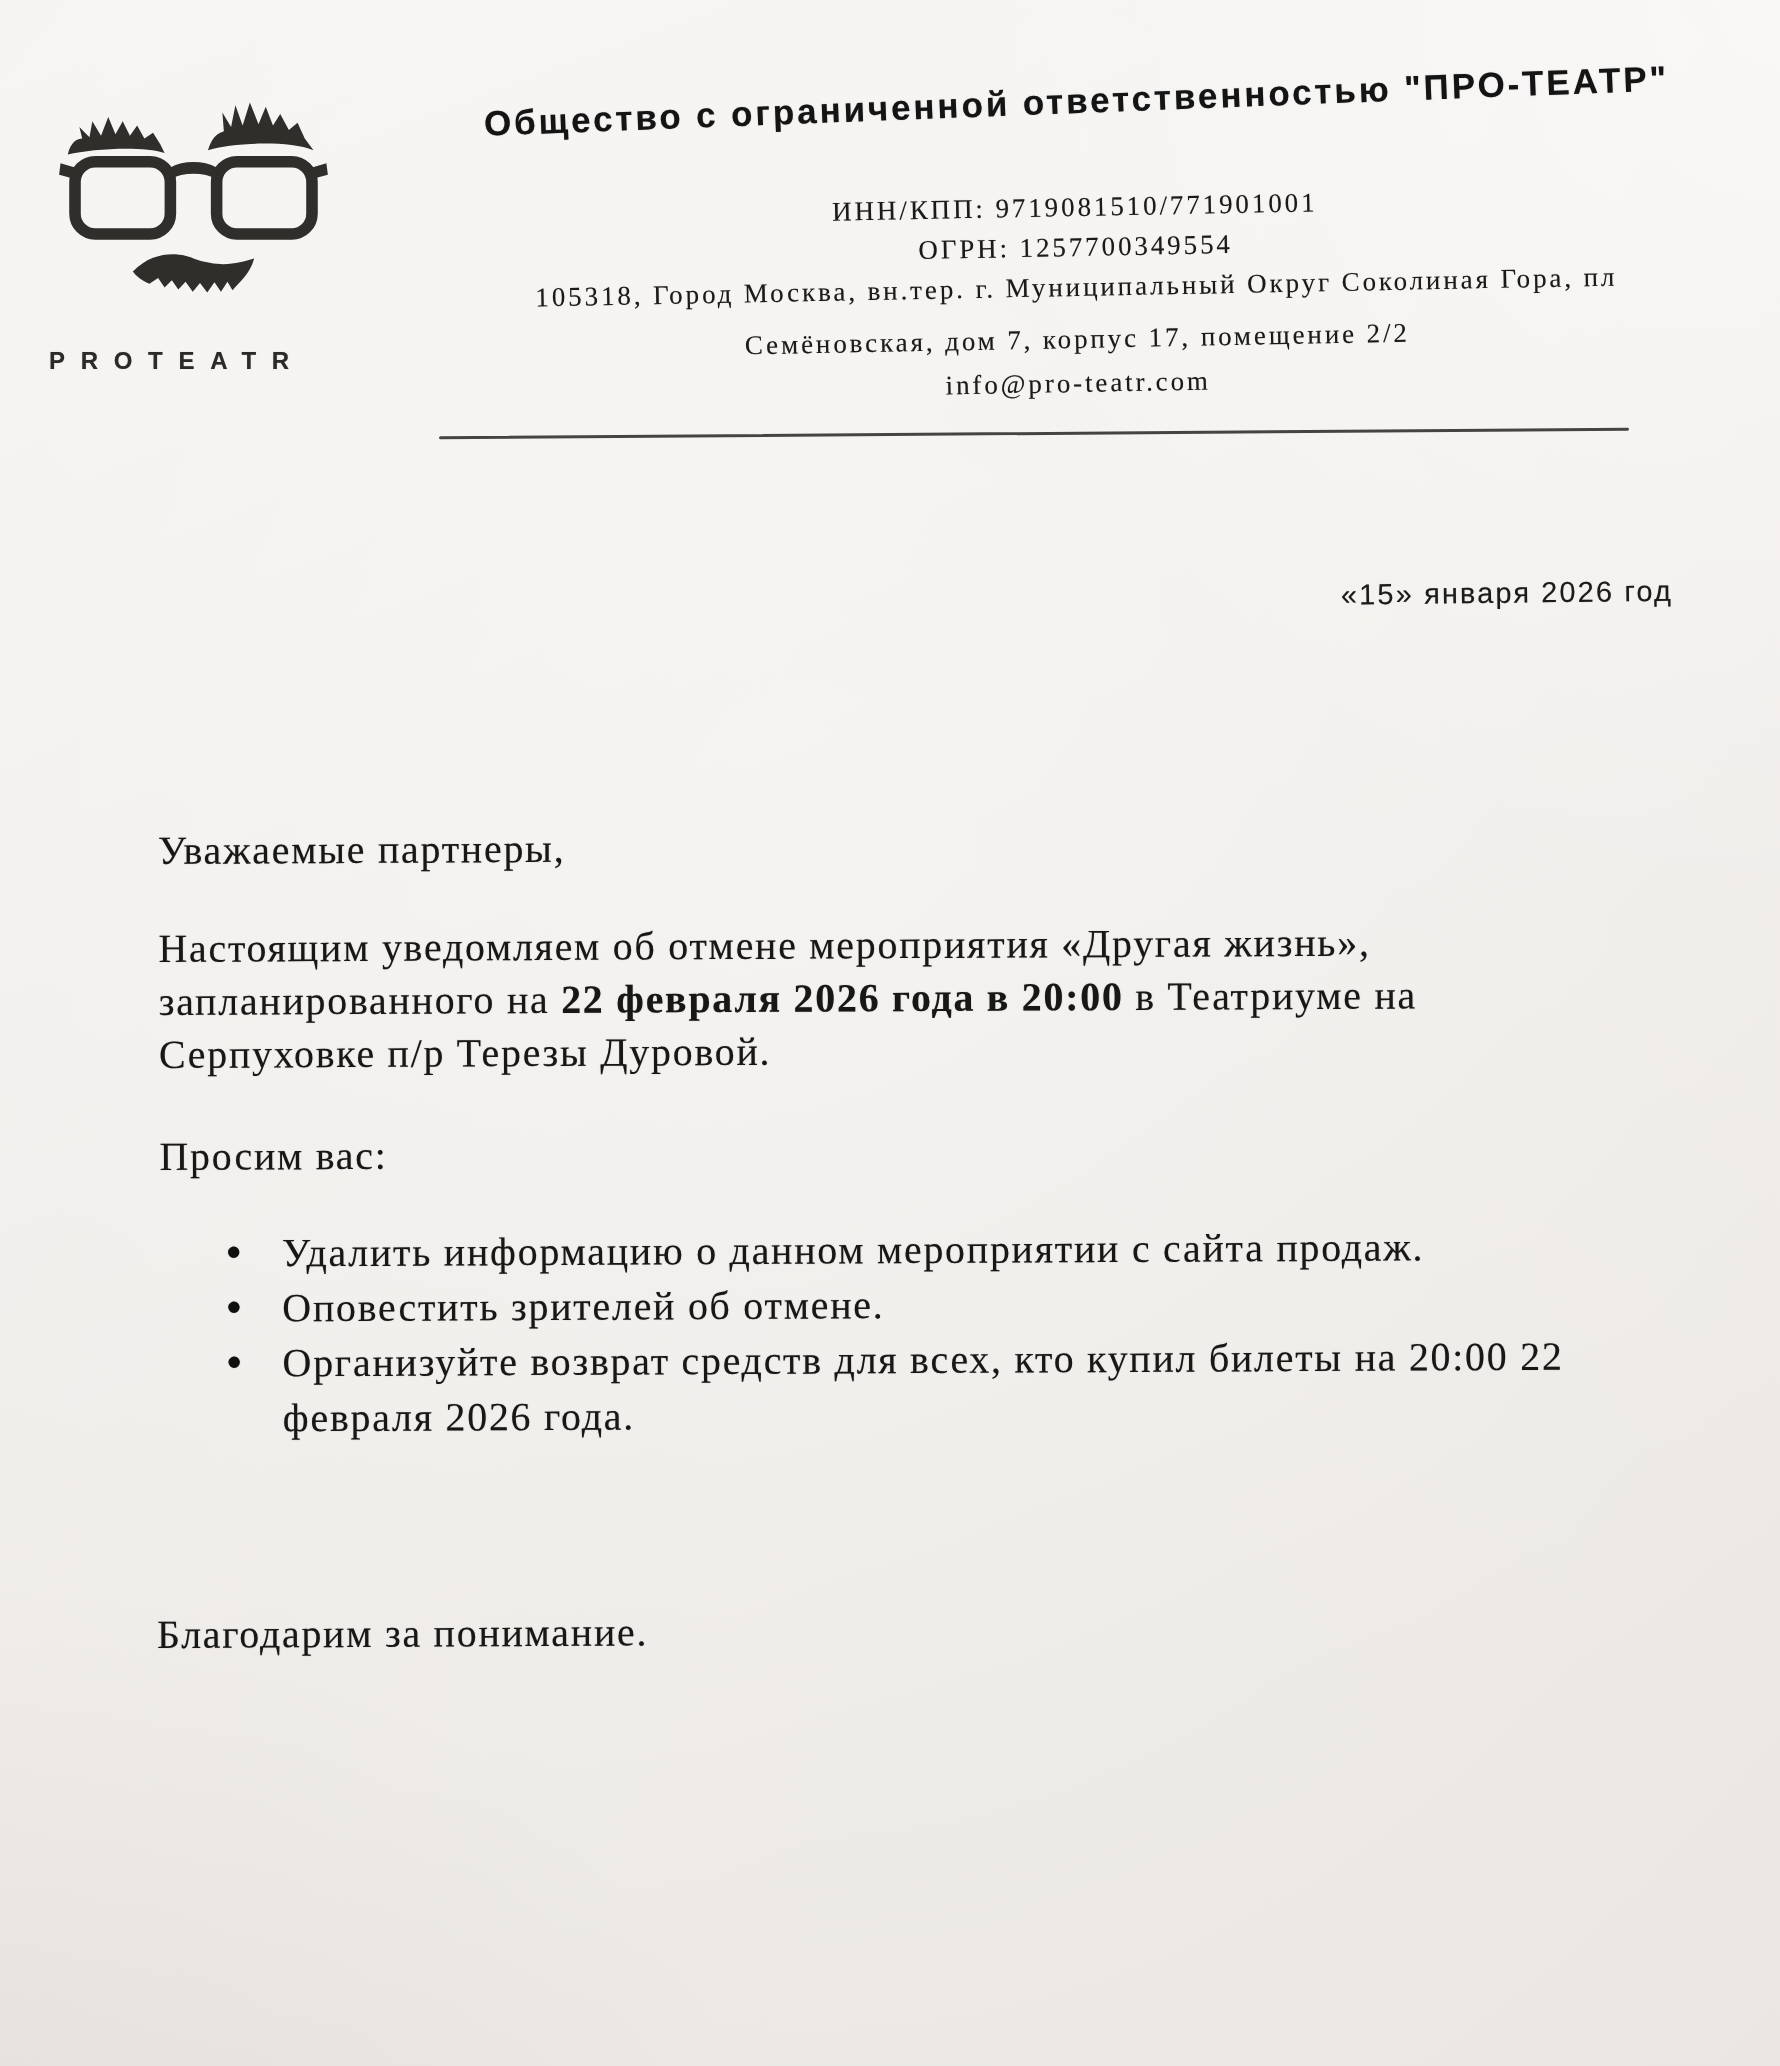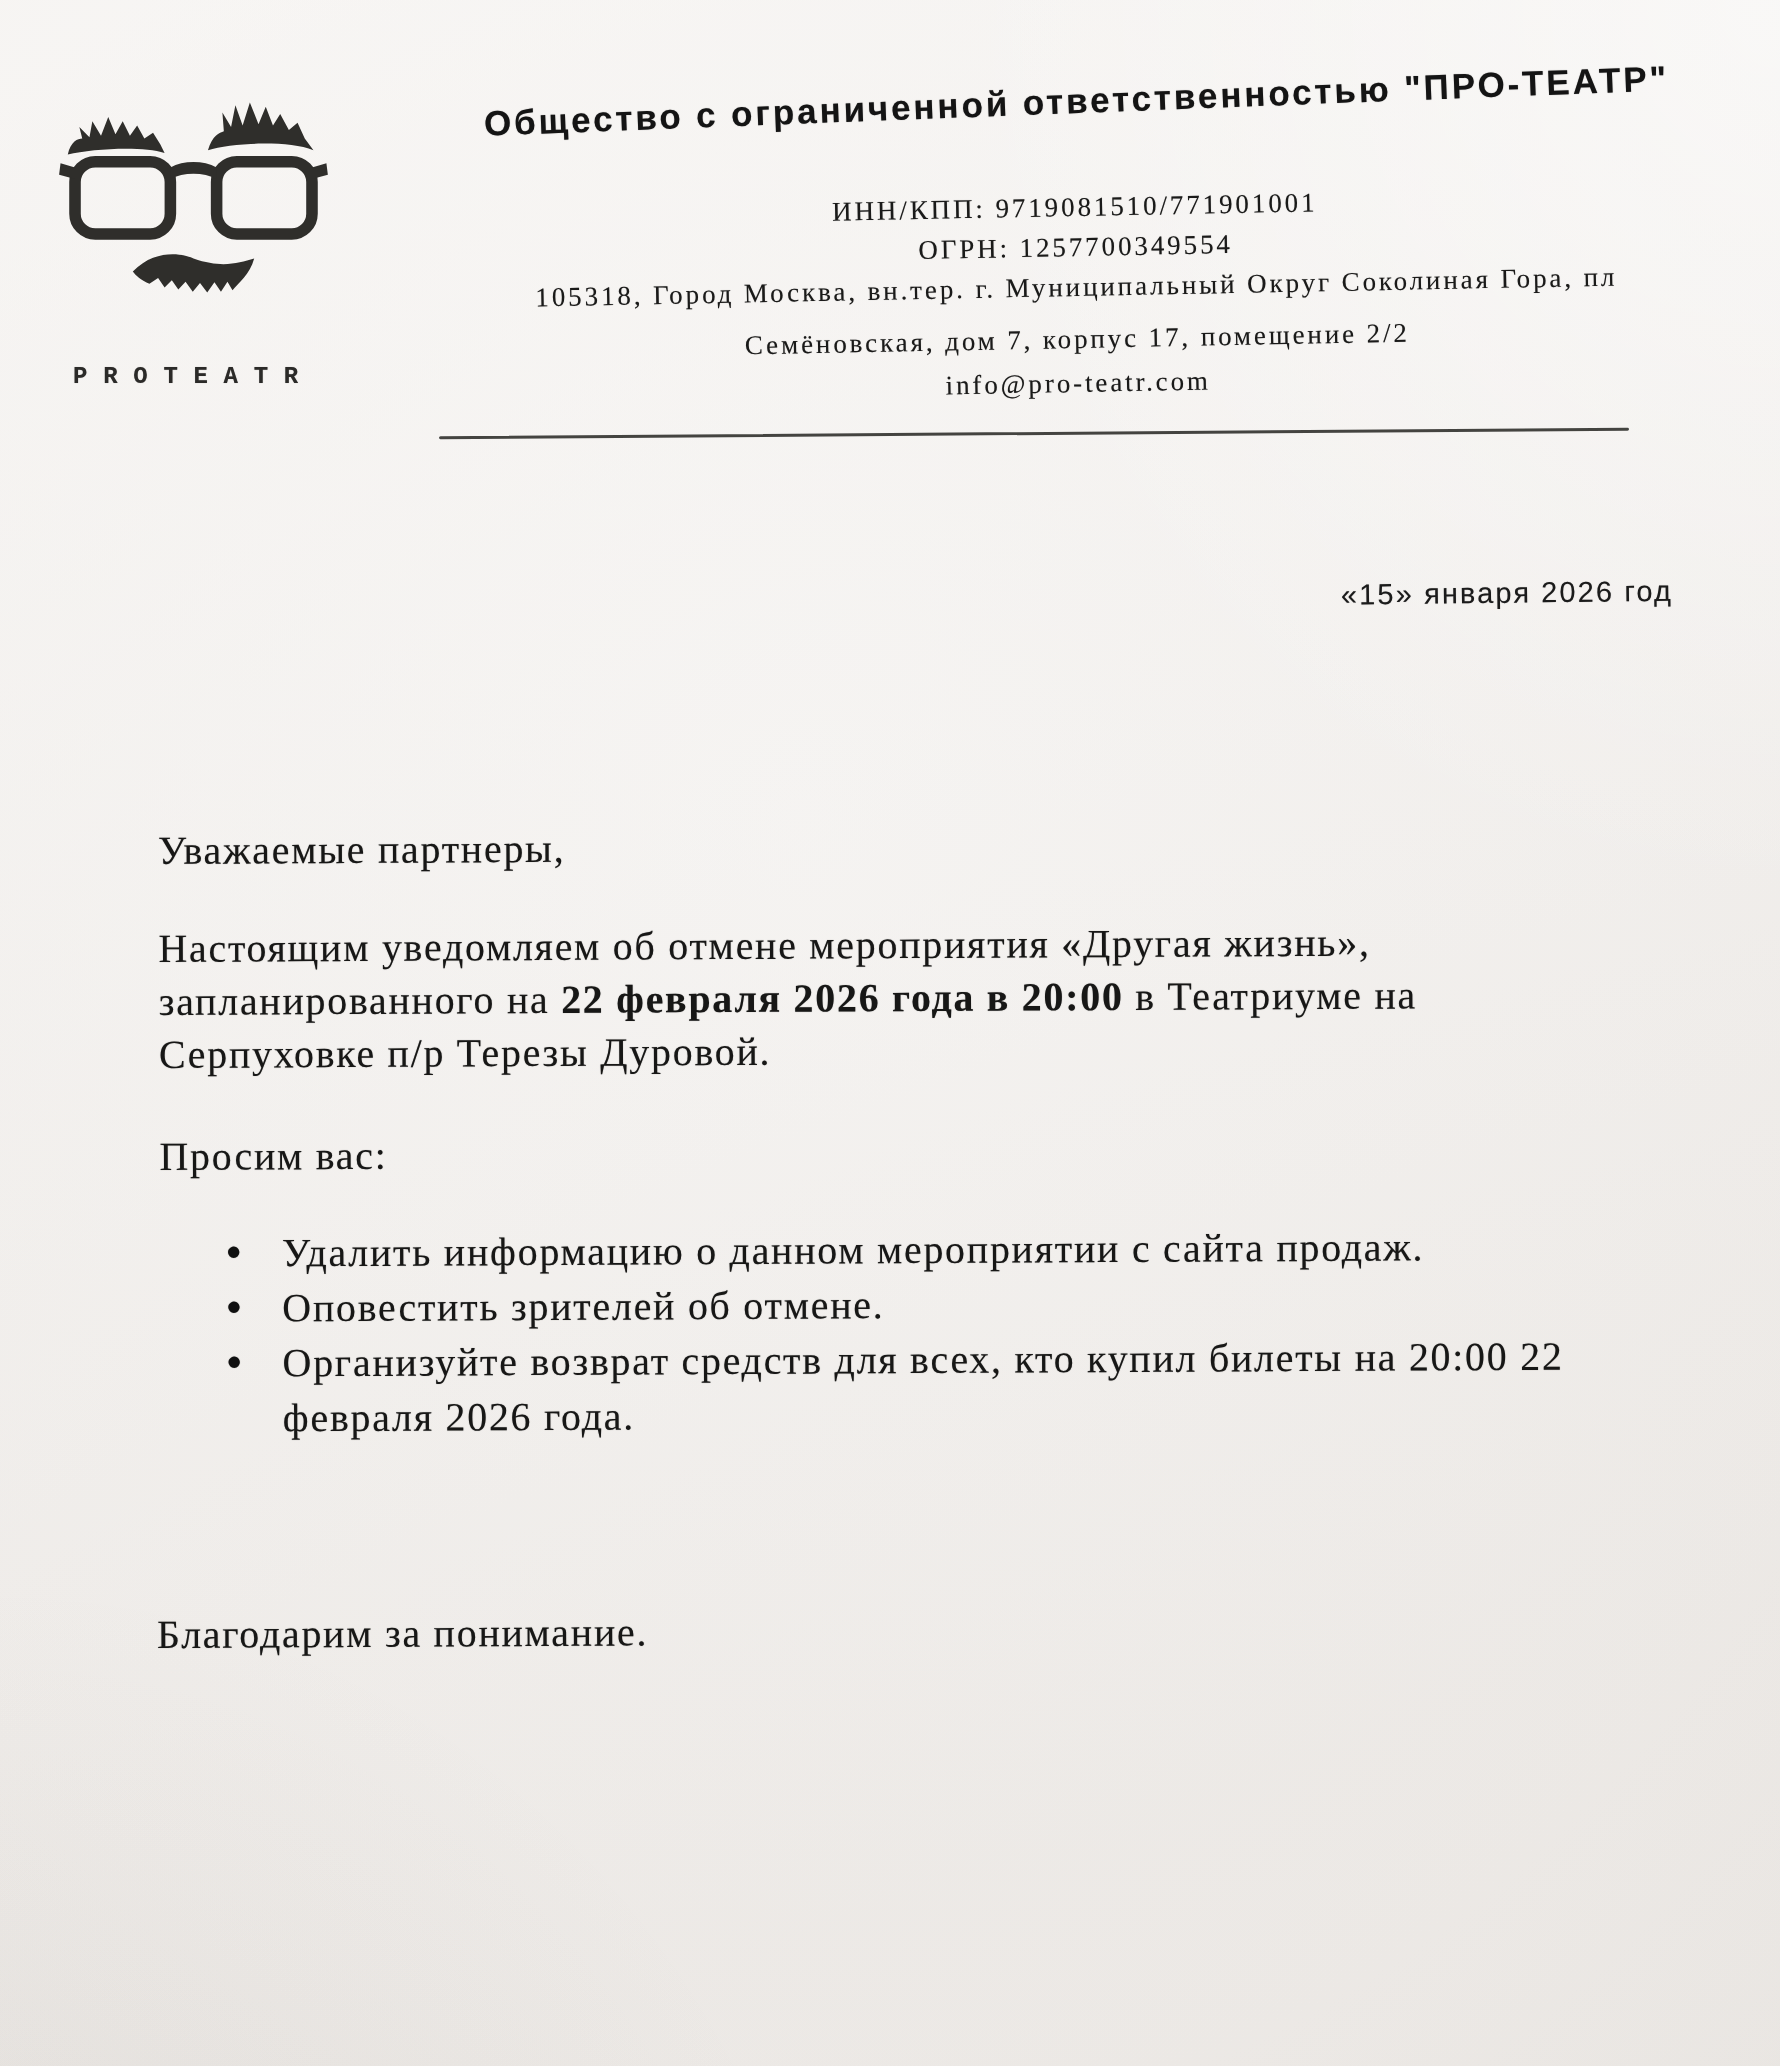--- a/index.html
+++ b/index.html
@@ -10,22 +10,22 @@
       radial-gradient(90% 70% at 0% 100%, rgba(60,50,40,0.06), rgba(0,0,0,0) 55%),
       radial-gradient(80% 60% at 100% 0%, rgba(255,255,255,0.5), rgba(255,255,255,0) 60%),
       linear-gradient(160deg, rgba(255,255,255,0.35), rgba(120,110,100,0.05) 70%),
       radial-gradient(120% 95% at 45% 32%, #f7f5f3 0%, #f2efec 55%, #eae7e3 100%);
   }
   .abs{position:absolute;}
   .nowrap{white-space:nowrap;}
 
   
   .logo-glasses{left:49px;top:98px;width:289px;height:217px;color:#2f2e2b;filter:blur(0.5px);}
-  .logo-text{left:49px;top:363px;width:289px;text-align:center;
-    font-family:Liberation Mono, monospace;font-weight:bold;
+  .logo-text{left:49px;top:347px;width:289px;text-align:left;
+    font-family:Liberation Sans, sans-serif;font-weight:bold;
     font-size:24px;letter-spacing:15.7px;color:#2b2a28;text-shadow:0 0 0.8px rgba(43,42,40,.45);}
   .company-name{left:467px;top:81px;width:1219px;text-align:center;
     font-family:"Liberation Sans","DejaVu Sans",sans-serif;font-weight:bold;
     font-size:35px;letter-spacing:2.9px;color:#141414;white-space:nowrap;
     transform:rotate(-2.2deg);text-shadow:0 0 1px rgba(20,20,20,.45);}
   .corp-details{left:467px;top:187px;width:1219px;text-align:center;
     font-size:27px;letter-spacing:2.9px;line-height:40px;color:#1a1a19;
     transform:rotate(-1.1deg);text-shadow:0 0 0.8px rgba(26,26,25,.4);}
   .corp-details .addr2{margin-top:12.4px;}
   .corp-details .email{margin-top:4.1px;}

